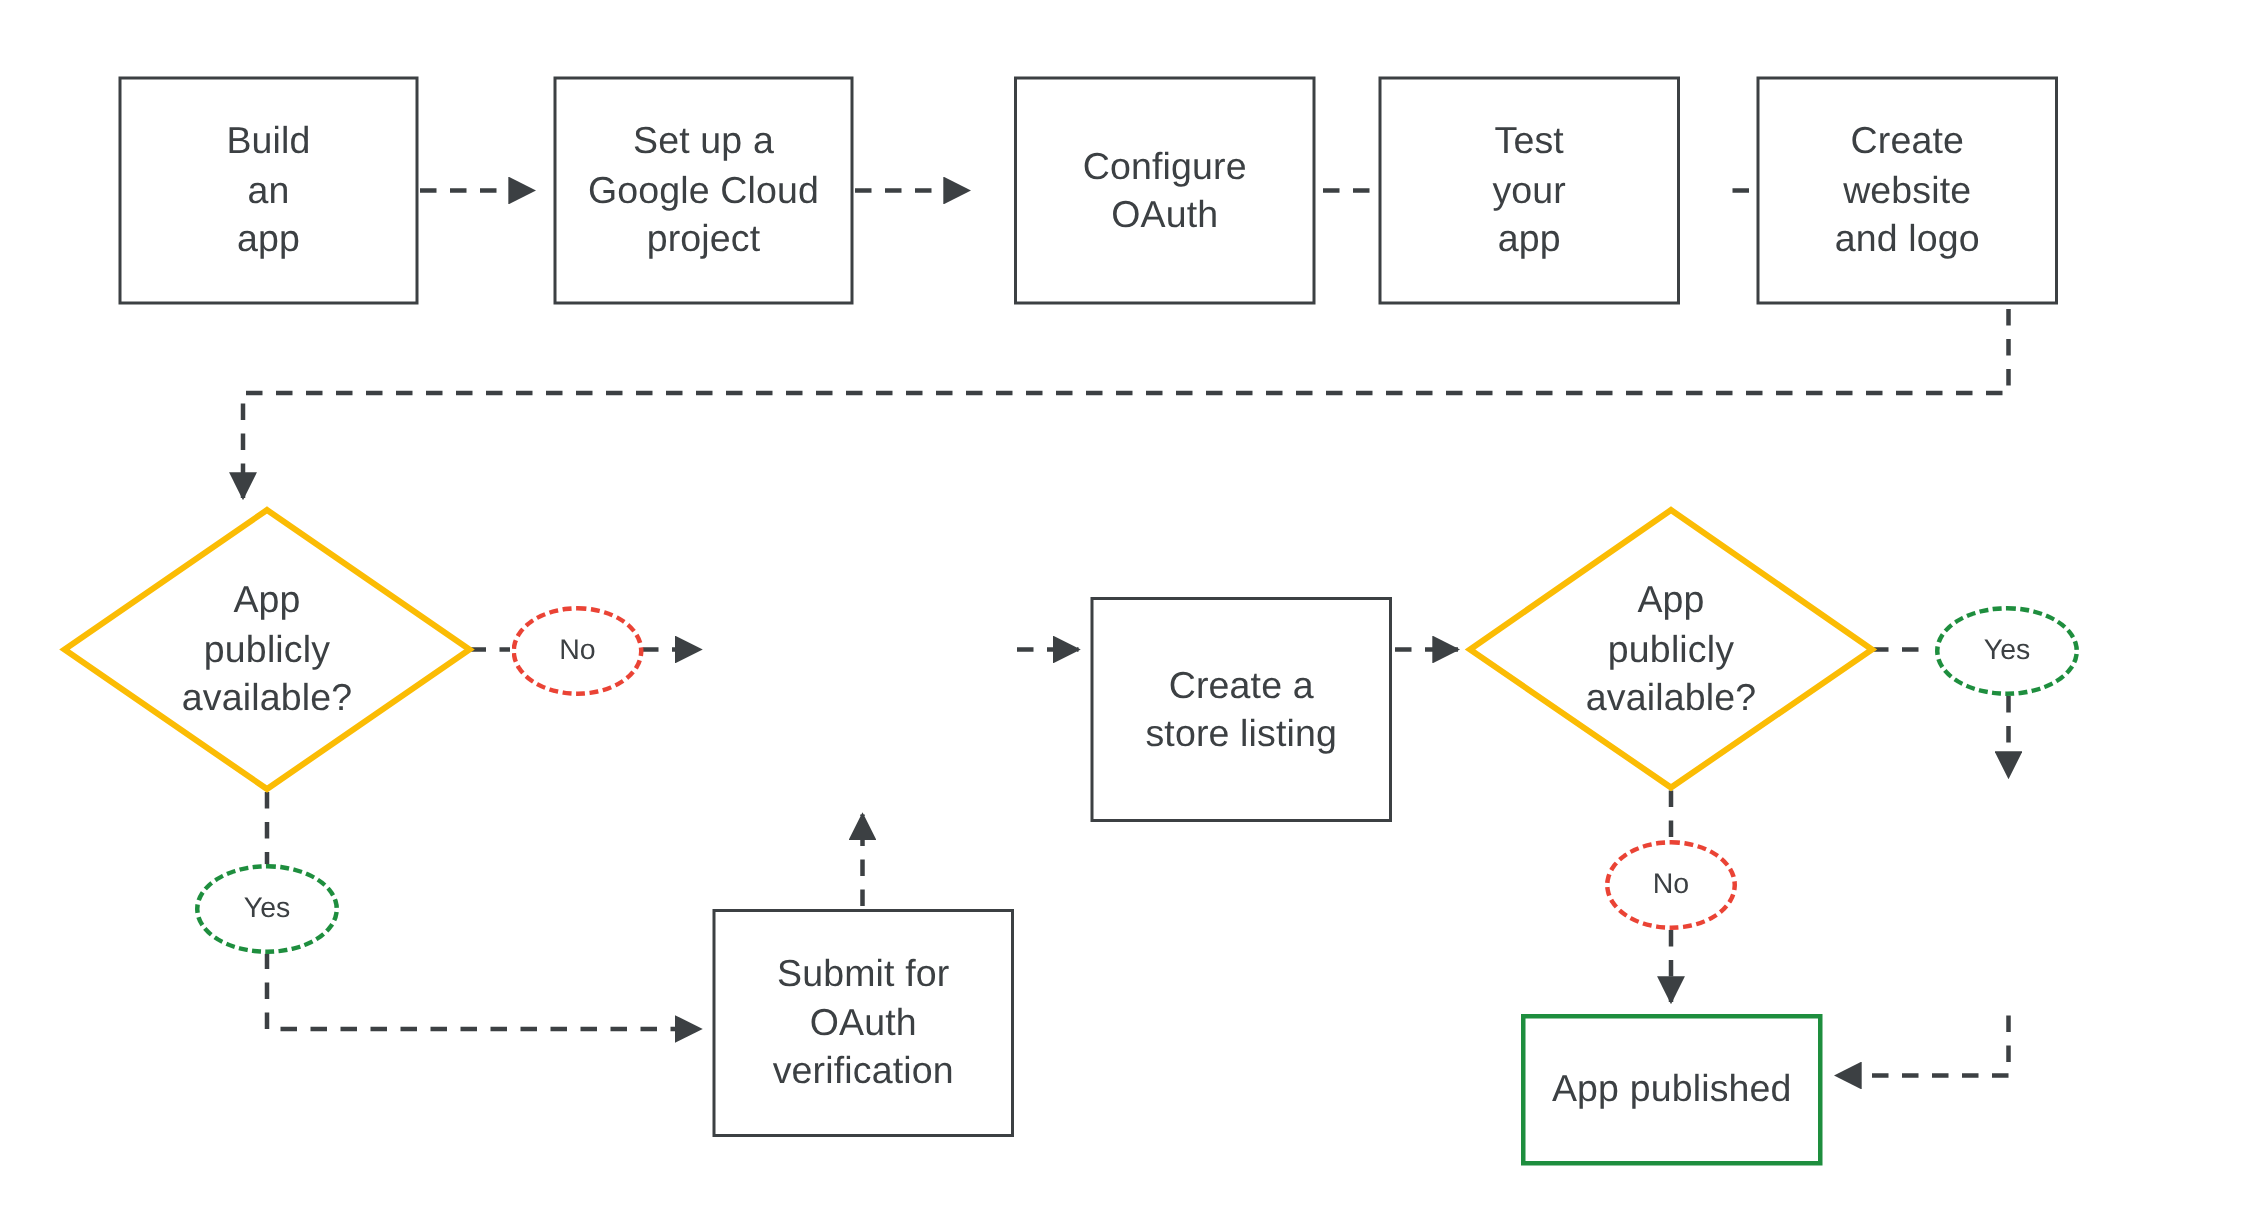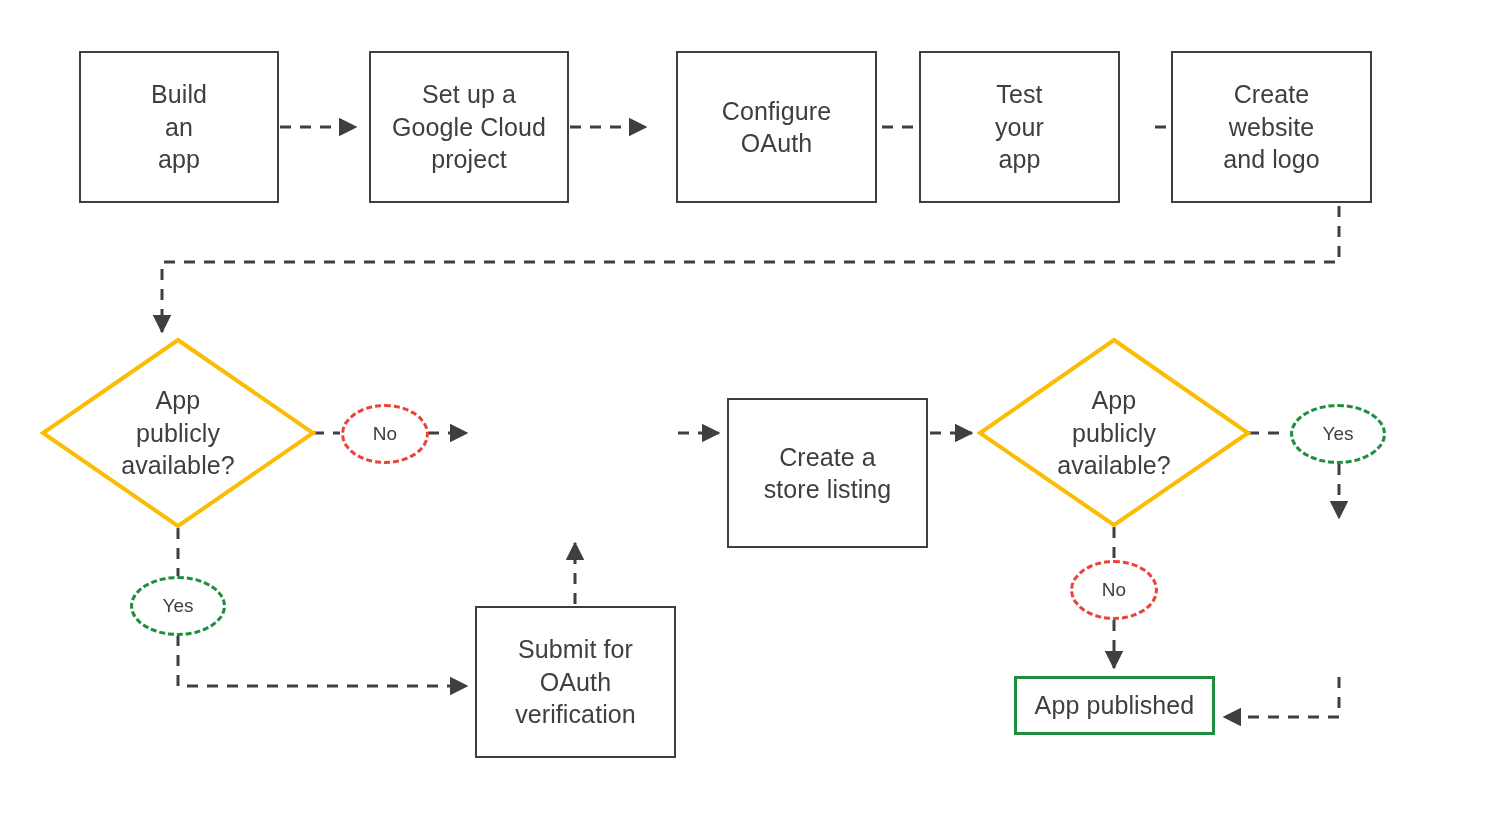--- a/index.html
+++ b/index.html
@@ -176,21 +176,21 @@
 store listing</span>
   </div>
 
   <div class="node node-box" style="left:475px; top:606px; width:201px; height:152px;">
     <span class="node-label">Submit for
 OAuth
 verification</span>
   </div>
 
 
-  <div class="node node-box terminal" style="left:1014px; top:676px; width:201px; height:59px;">
+  <div class="node node-box terminal" style="left:1014px; top:676px; width:201px; height:101px;">
     <span class="node-label">App published</span>
   </div>
 
   <div class="decision" style="left:60px; top:363px; width:236px; height:140px;">
     <span class="node-label">App
 publicly
 available?</span>
   </div>
 
   <div class="decision" style="left:996px; top:363px; width:236px; height:140px;">

